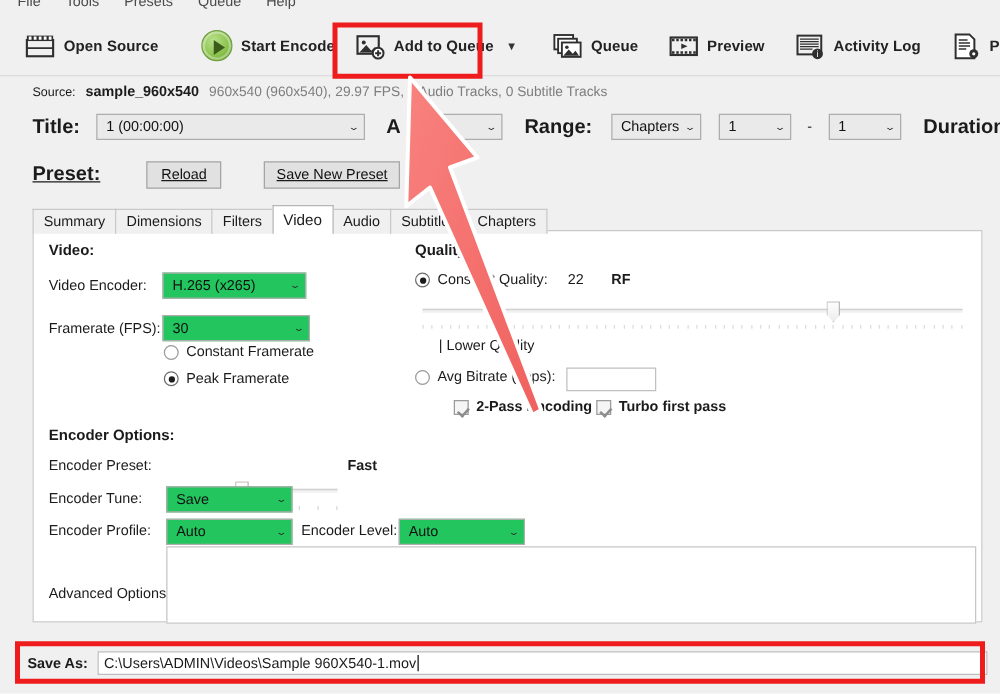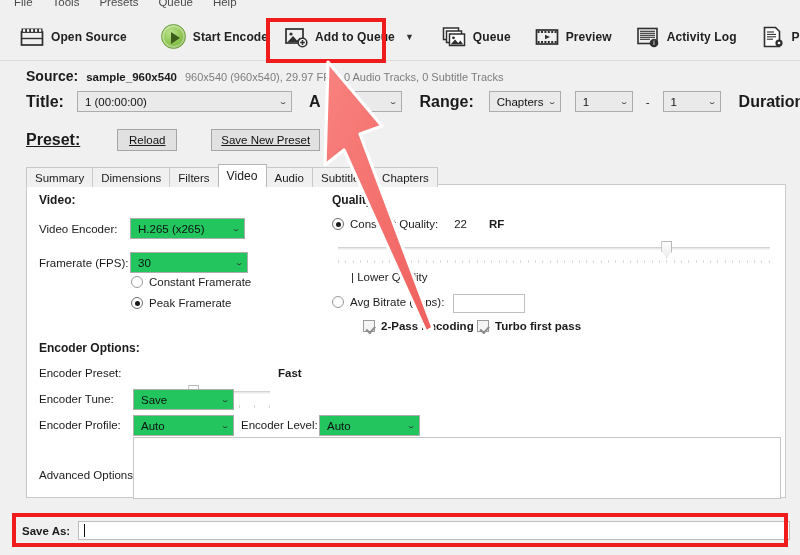--- a/index.html
+++ b/index.html
@@ -57,21 +57,21 @@
     content: ""; position: absolute; left: 9px; top: 6.5px;
     border-left: 9px solid #3c5c1c;
     border-top: 6px solid transparent;
     border-bottom: 6px solid transparent;
   }
 
   
   .srcrow {
     position: absolute; left: 26px; top: 68px; display: flex; align-items: baseline; gap: 8px;
   }
-  .srcrow .k { font-weight: bold; font-size: 14px; }
+  .srcrow .k { font-weight: normal; font-size: 10px; }
   .srcrow .name { font-weight: bold; font-size: 11.5px; }
   .srcrow .meta { color: #7d7d7d; font-size: 11px; }
 
   .formrow { position: absolute; display: flex; align-items: center; }
   #row-title { left: 26px; top: 91px; gap: 7px; }
   #row-preset { left: 26px; top: 129px; gap: 25px; text-decoration: underline; }
   .flabel { font-weight: bold; font-size: 16px; white-space: nowrap; }
 
   
   .combo {
@@ -564,20 +564,21 @@
       <span class="arw">⌄</span>
     </div>
 
     <div class="lab abs" style="left:12px; top:284px;">Advanced Options:</div>
     <div class="tarea abs" style="left:106px; top:252px; width:648px; height:62px;"></div>
   </div>
 
   <div class="saverow">
     <span class="k">Save As:</span>
     <div class="savefield">
+      <span>C:\Users\ADMIN\Videos\Sample 960X540-1.mov</span>
       <span class="caretbar"></span>
     </div>
   </div>
 
   <div class="hl" id="hl-start"></div>
   <div class="hl" id="hl-save"></div>
 
   <svg id="arrow" viewBox="0 0 180 290">
     <defs>
       <linearGradient id="agr" x1="0" y1="0" x2="1" y2="1">

